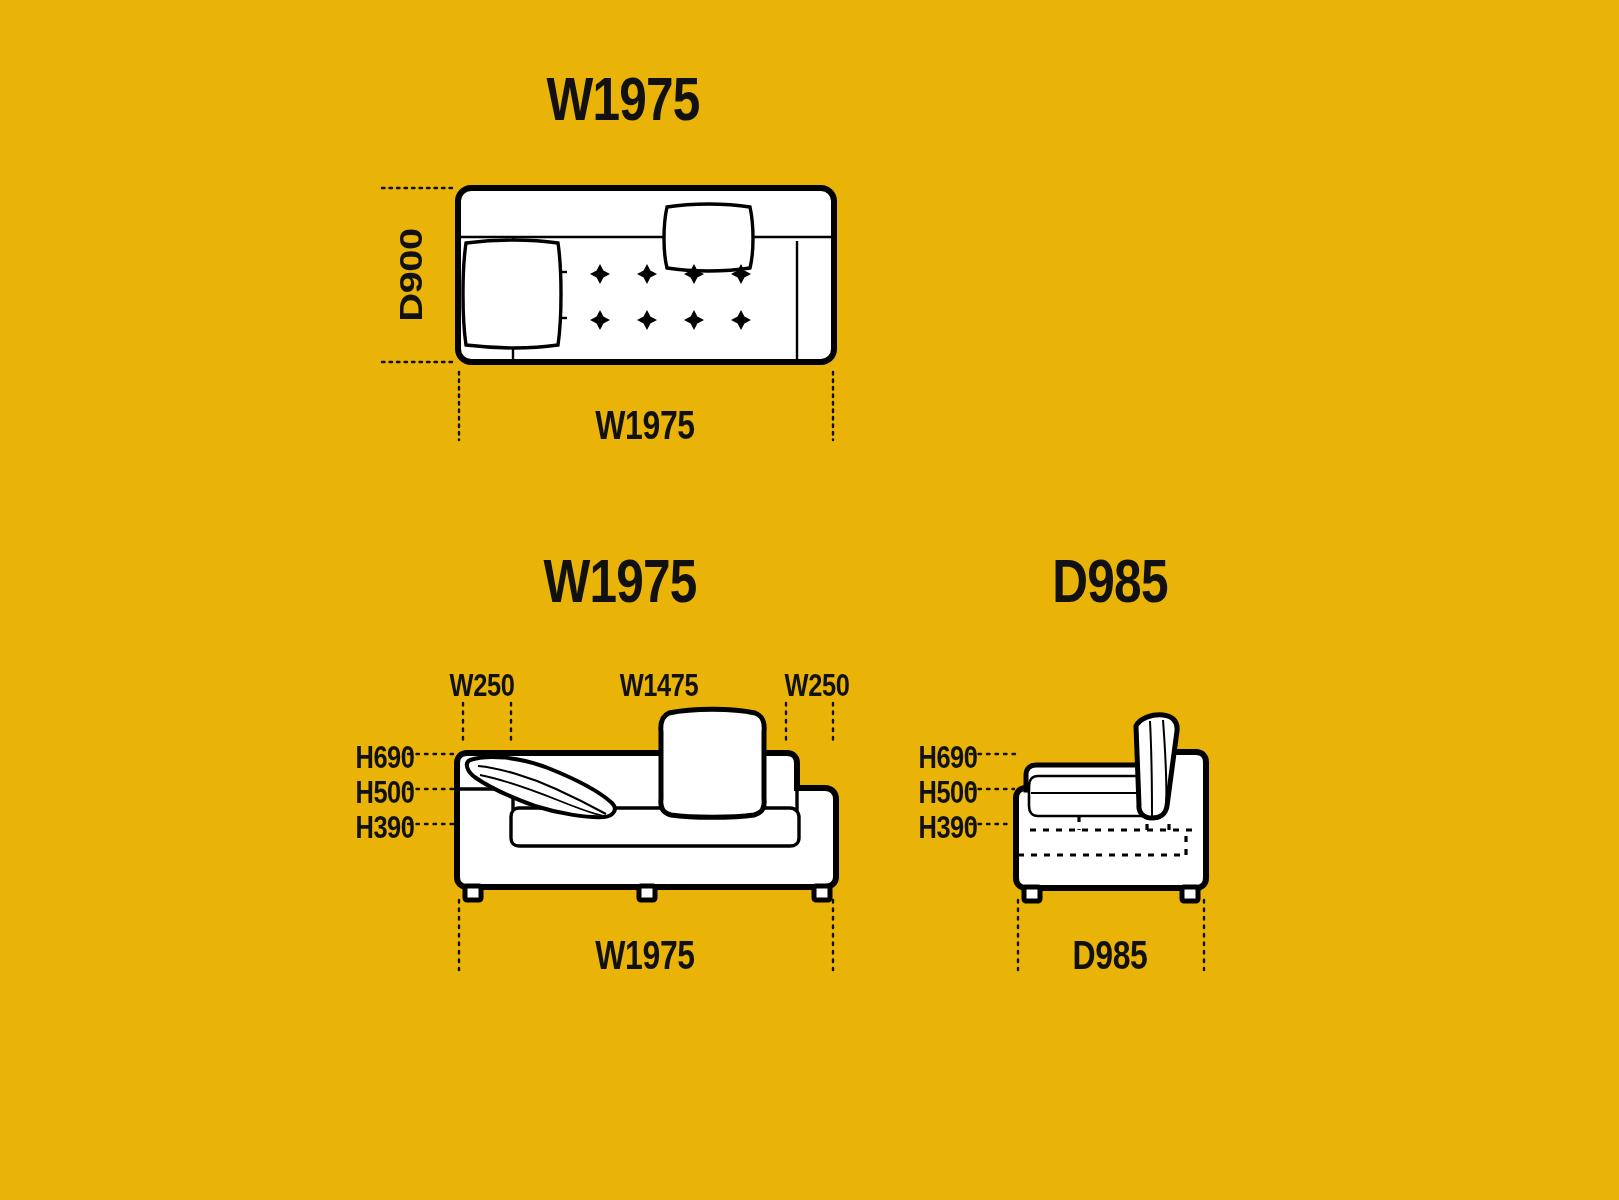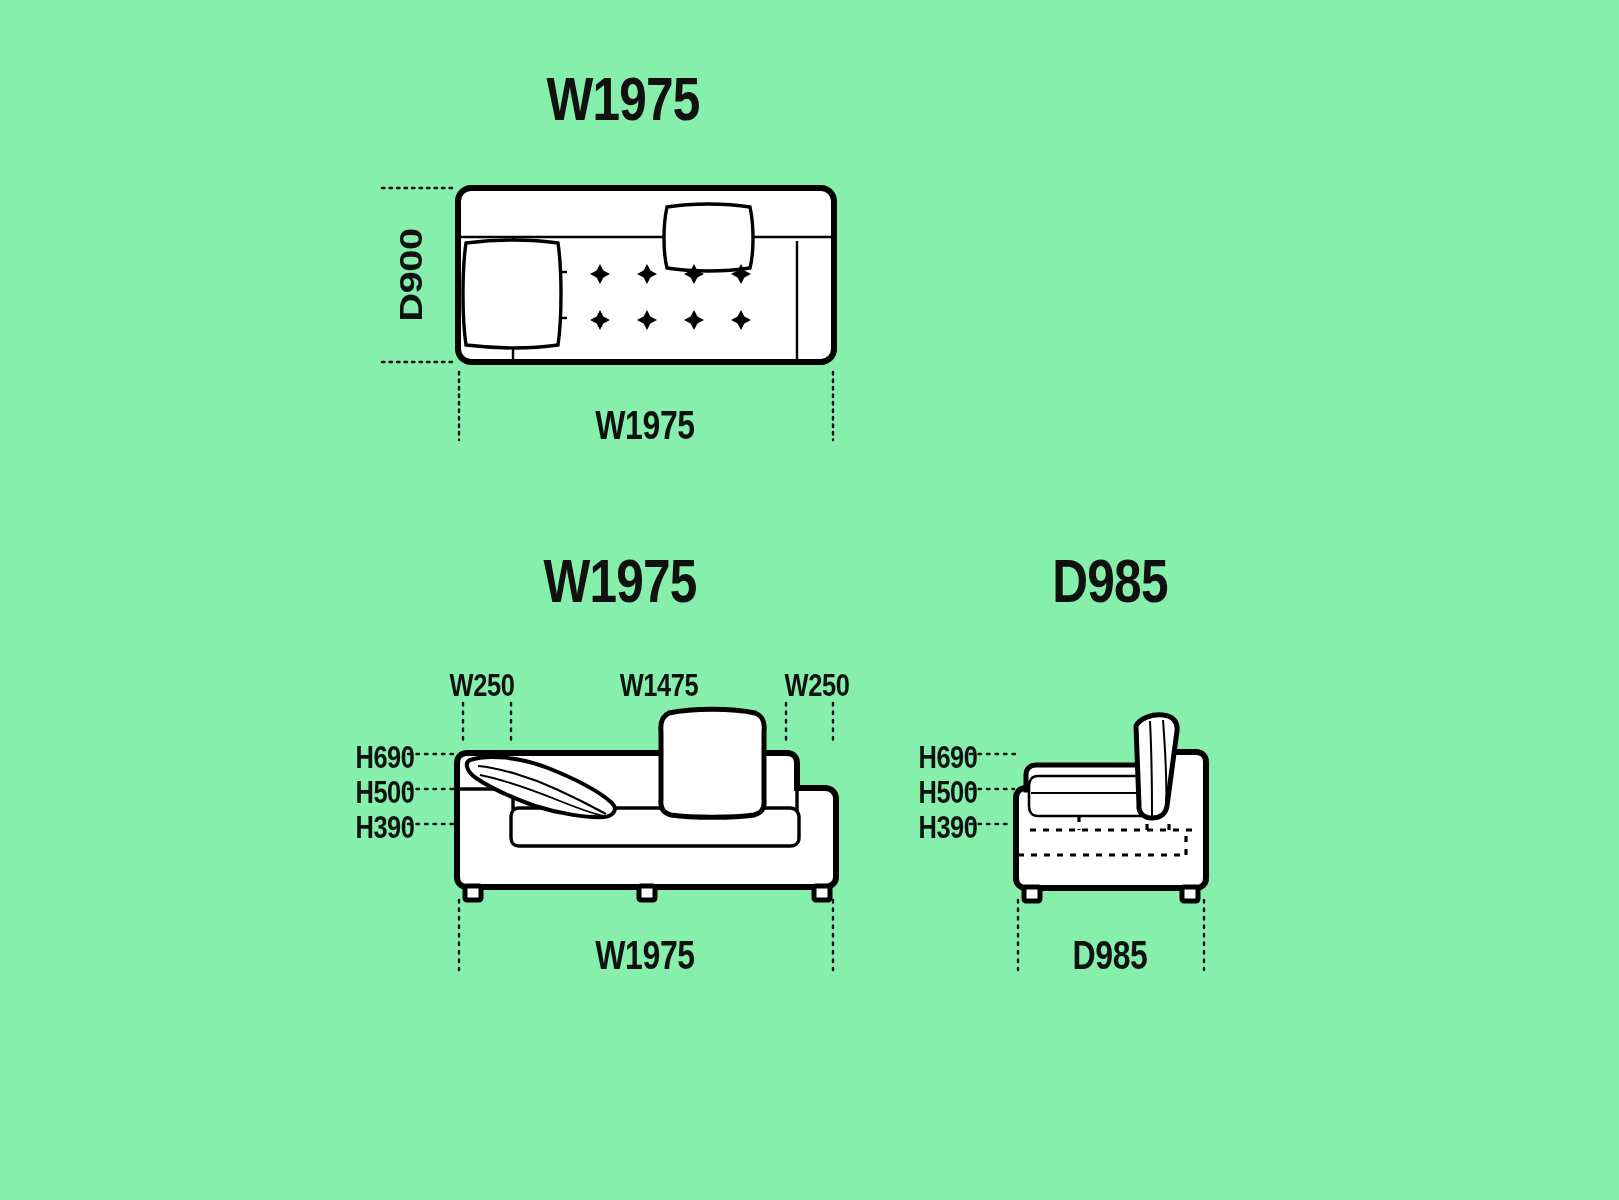--- a/index.html
+++ b/index.html
@@ -9,21 +9,21 @@
     background: #ffffff;
   }
   body {
     font-family: "Liberation Sans", sans-serif;
     color: #000000;
   }
   #canvas {
     position: relative;
     width: 1619px;
     height: 1200px;
-    background: #86efac;
+    background: #eab308;
     overflow: hidden;
   }
   .label {
     position: absolute;
     color: #111111;
     font-family: "Liberation Sans", sans-serif;
     font-weight: 700;
     white-space: nowrap;
     line-height: 1;
     user-select: none;

